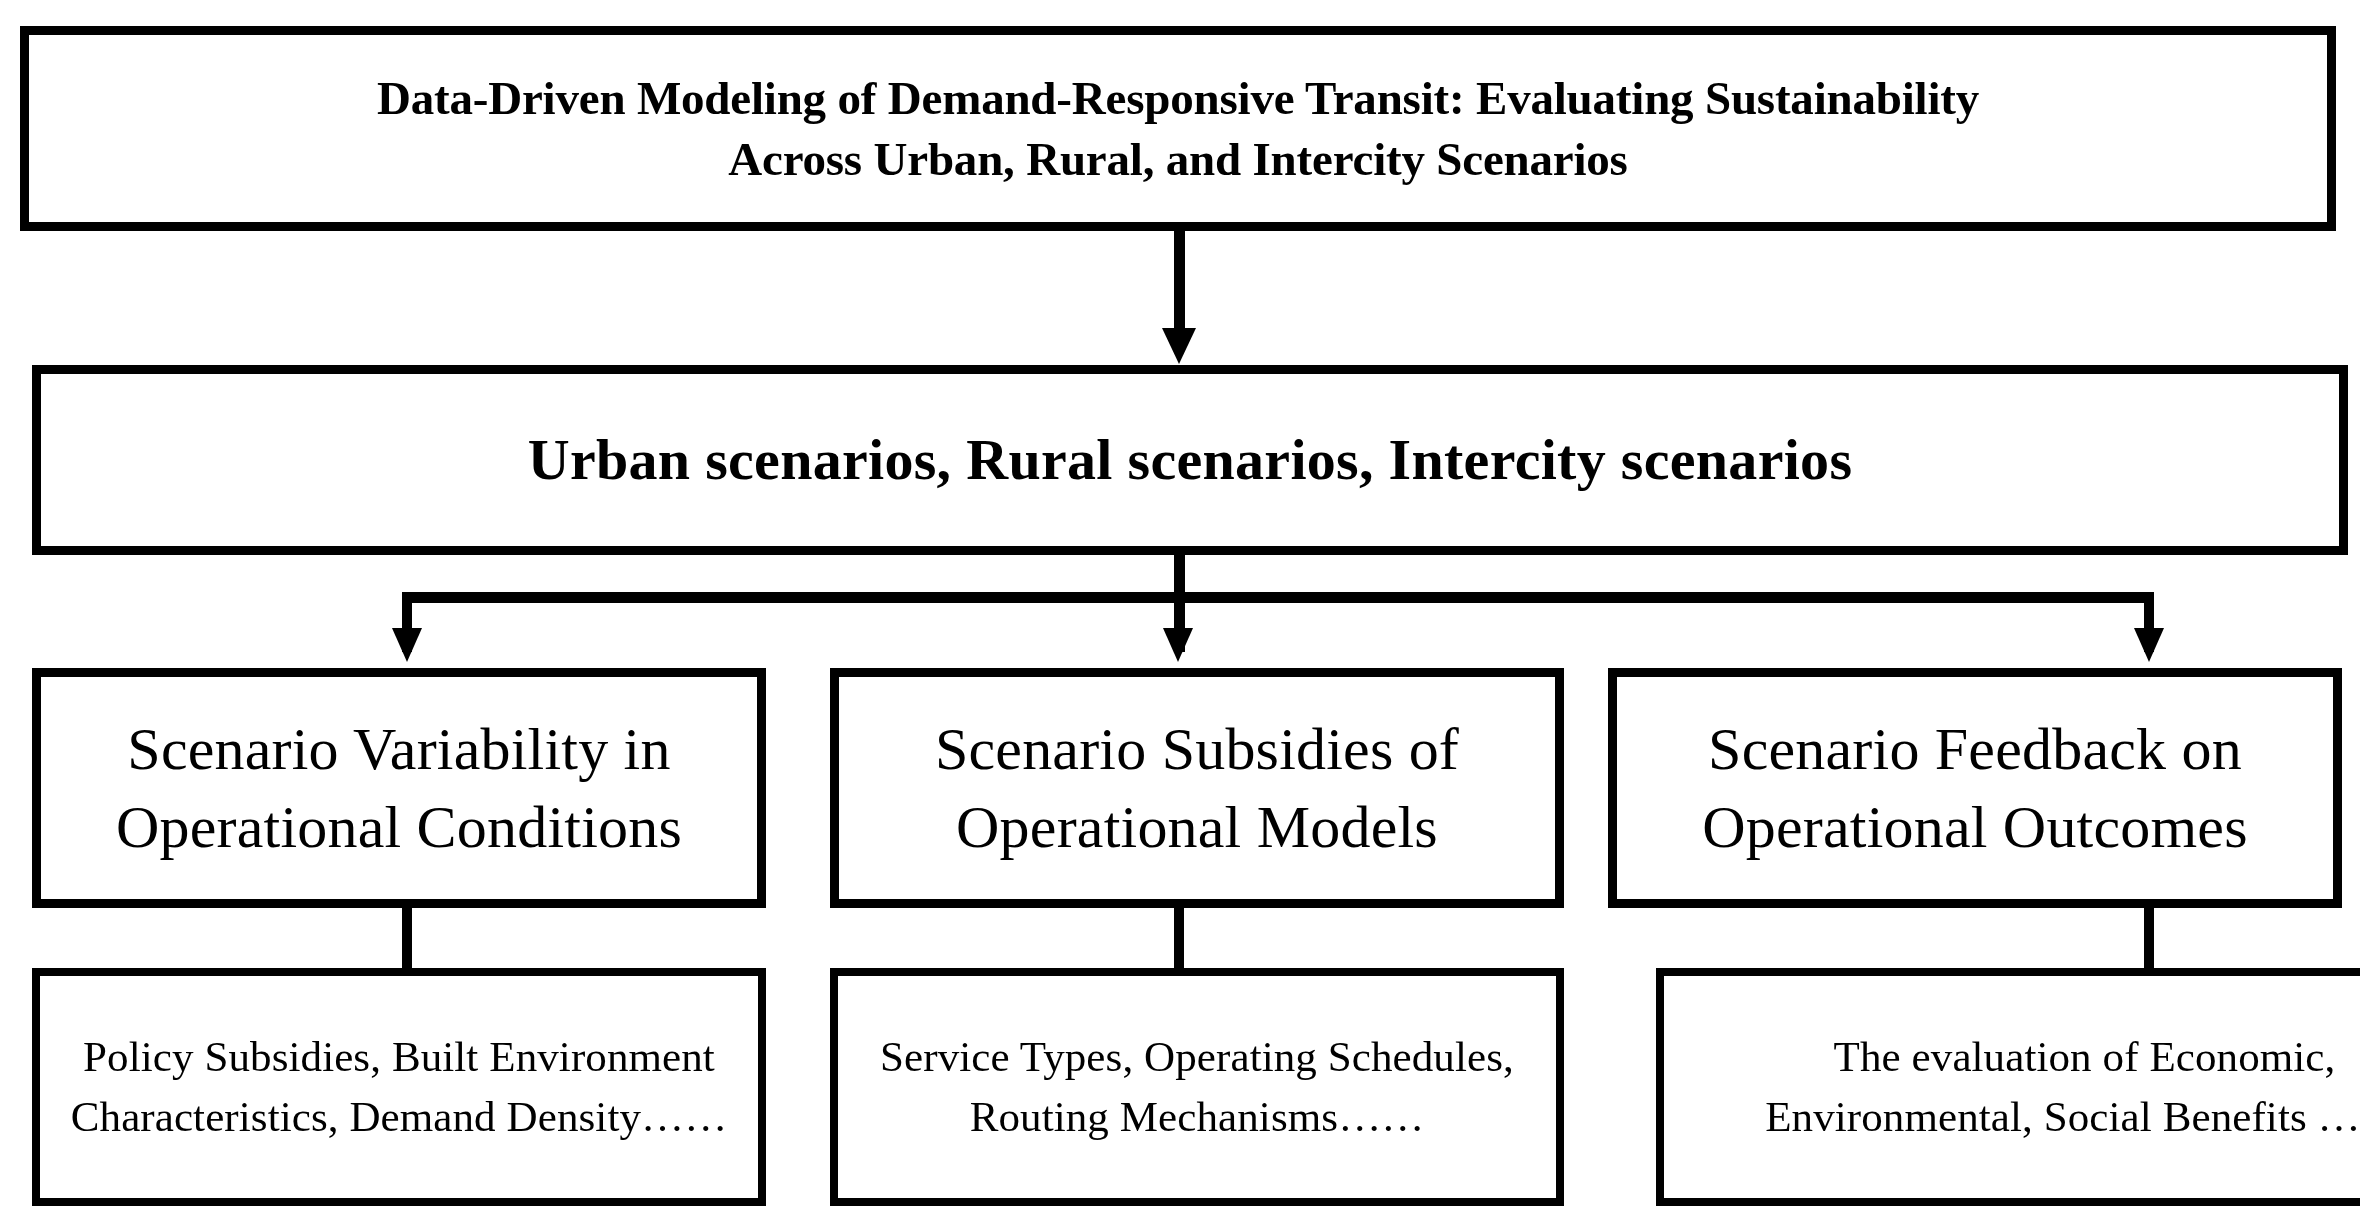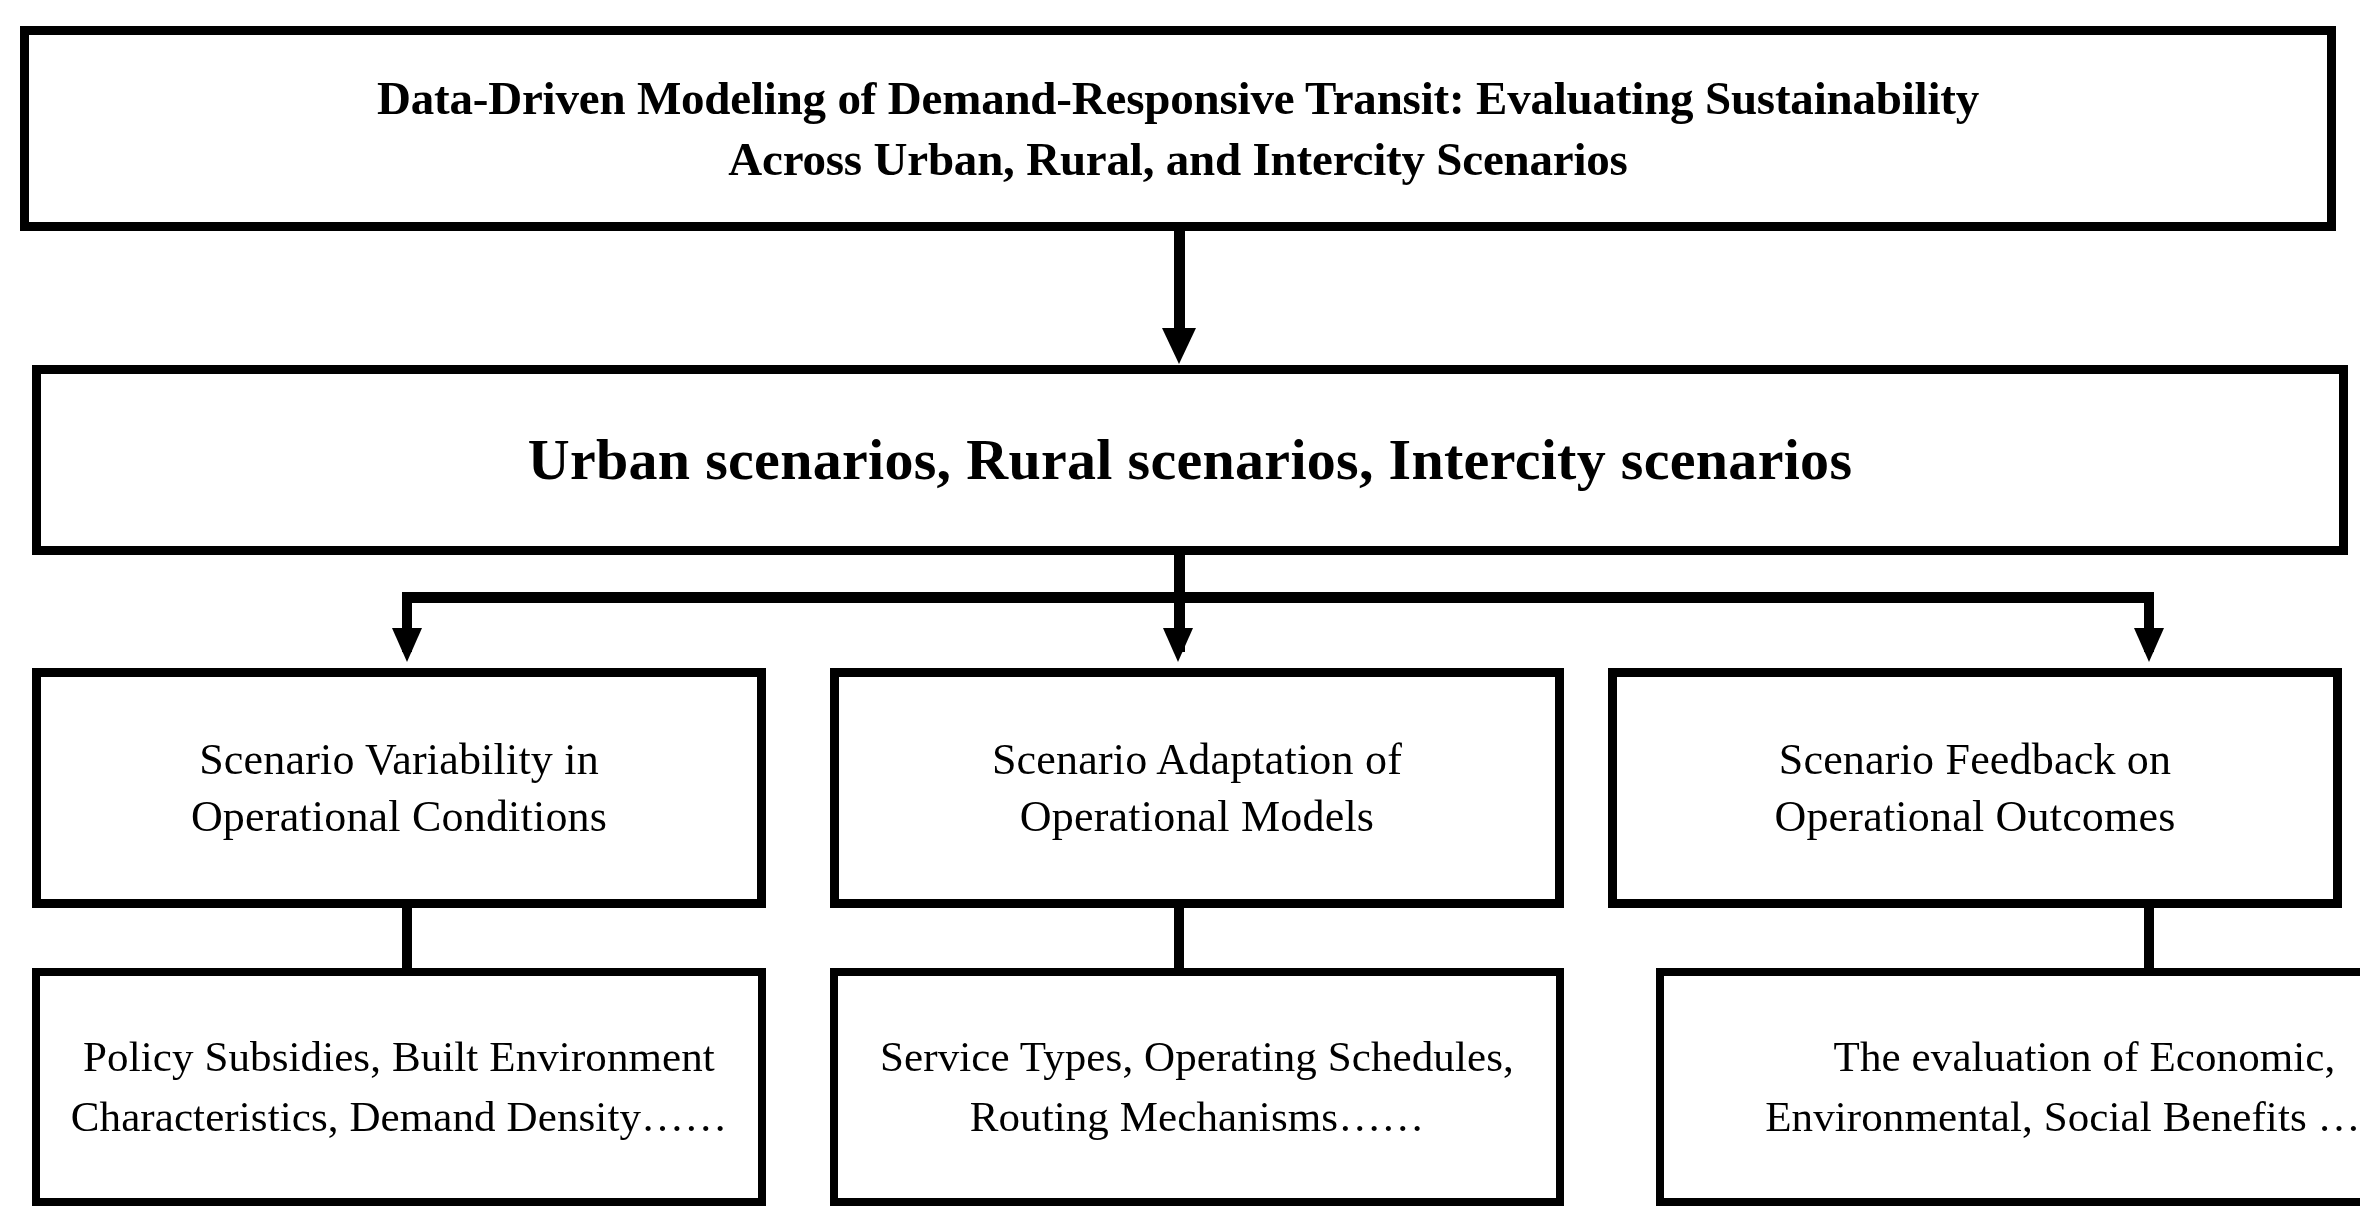--- a/index.html
+++ b/index.html
@@ -63,21 +63,21 @@
     letter-spacing: 0.3px;
   }
 
   
   .mid-node {
     top: 668px;
     height: 240px;
     border-width: 9px;
   }
   .mid-node .txt {
-    font-size: 44px;
+    font-size: 60px;
     font-weight: normal;
     line-height: 1.30;
     letter-spacing: 0.2px;
   }
   #mid-node-1 { left: 32px;   width: 734px; }
   #mid-node-2 { left: 830px;  width: 734px; }
   #mid-node-3 { left: 1608px; width: 734px; }
 
   
   .bot-node {
@@ -168,21 +168,21 @@
   <div class="arrowhead small" id="drop-mid-head"></div>
 
   <div class="vline" id="drop-right"></div>
   <div class="arrowhead small" id="drop-right-head"></div>
 
   <div class="node mid-node" id="mid-node-1">
     <span class="txt">Scenario Variability in
 Operational Conditions</span>
   </div>
   <div class="node mid-node" id="mid-node-2">
-    <span class="txt">Scenario Adaptation of
+    <span class="txt">Scenario Subsidies of
 Operational Models</span>
   </div>
   <div class="node mid-node" id="mid-node-3">
     <span class="txt">Scenario Feedback on
 Operational Outcomes</span>
   </div>
 
   <div class="mid-bot-conn" id="mb-conn-1"></div>
   <div class="mid-bot-conn" id="mb-conn-2"></div>
   <div class="mid-bot-conn" id="mb-conn-3"></div>

